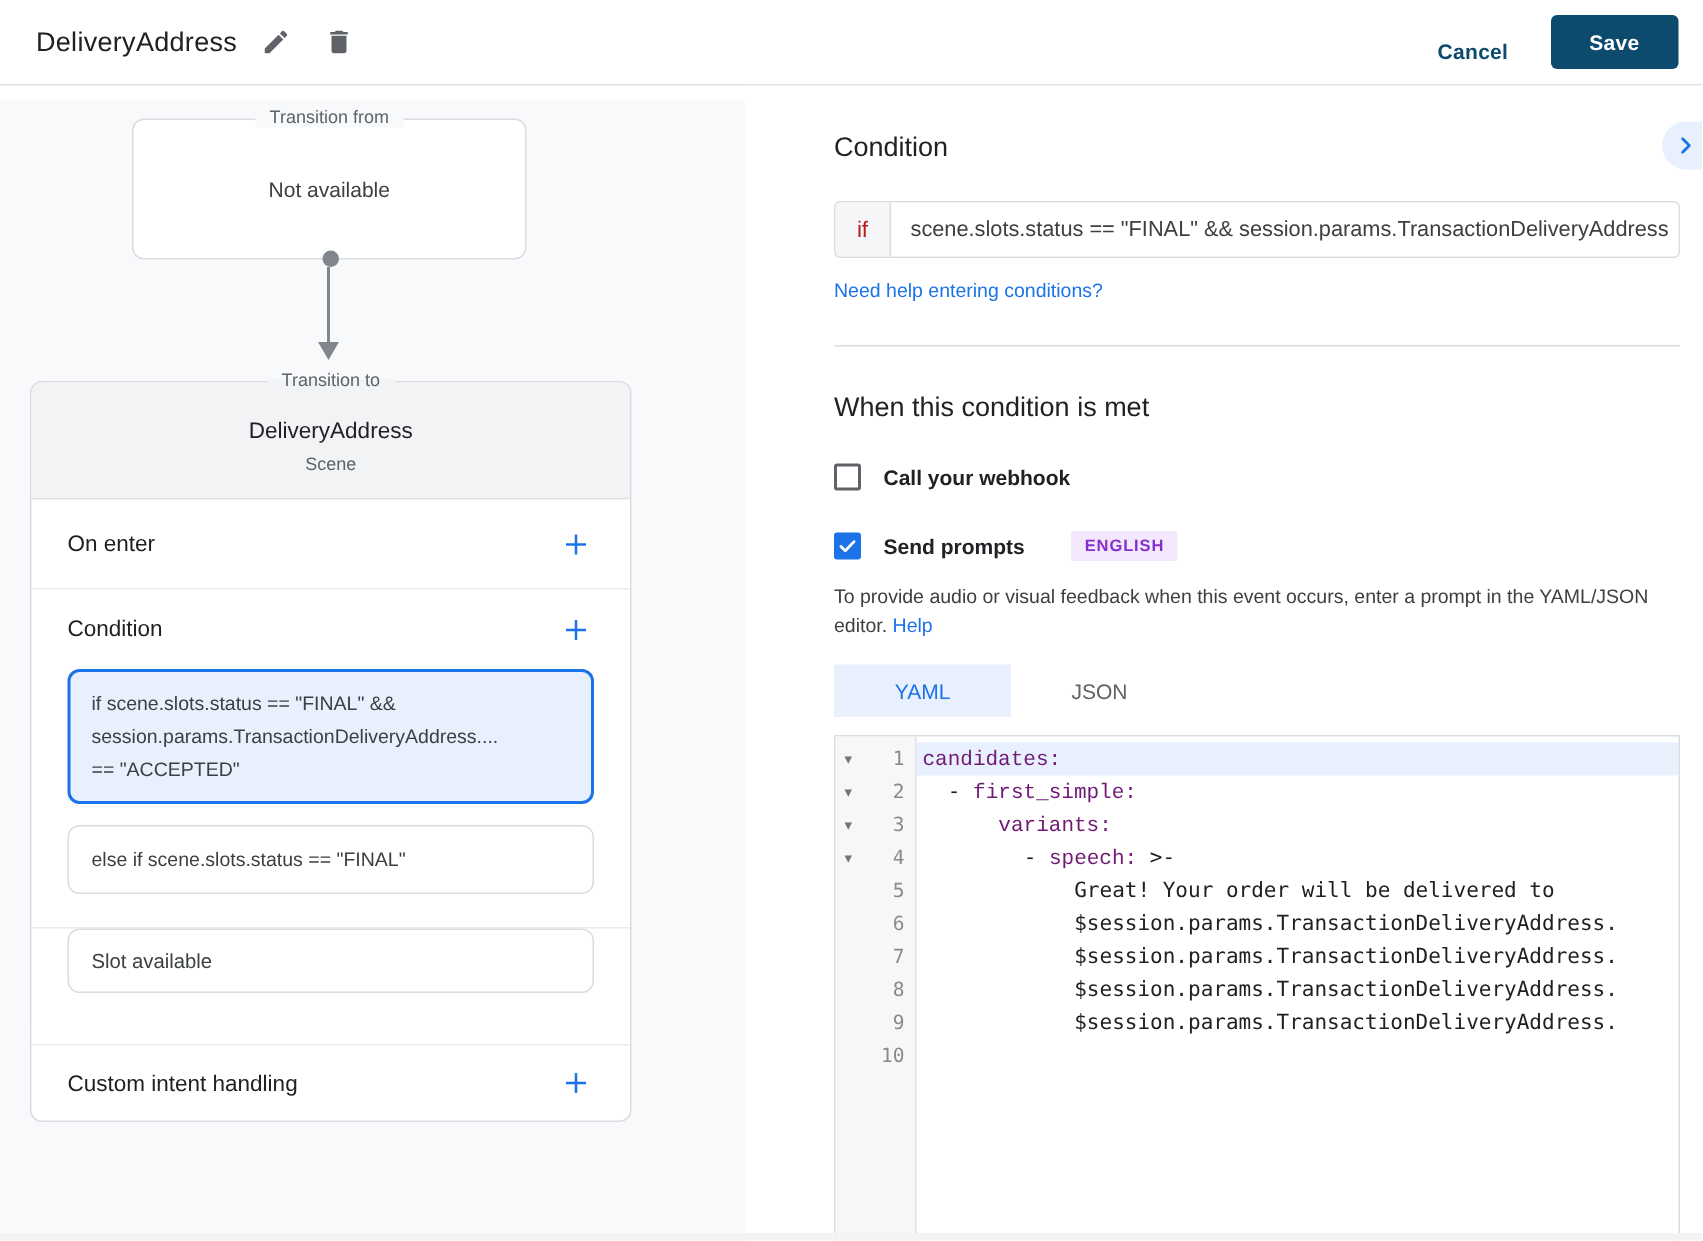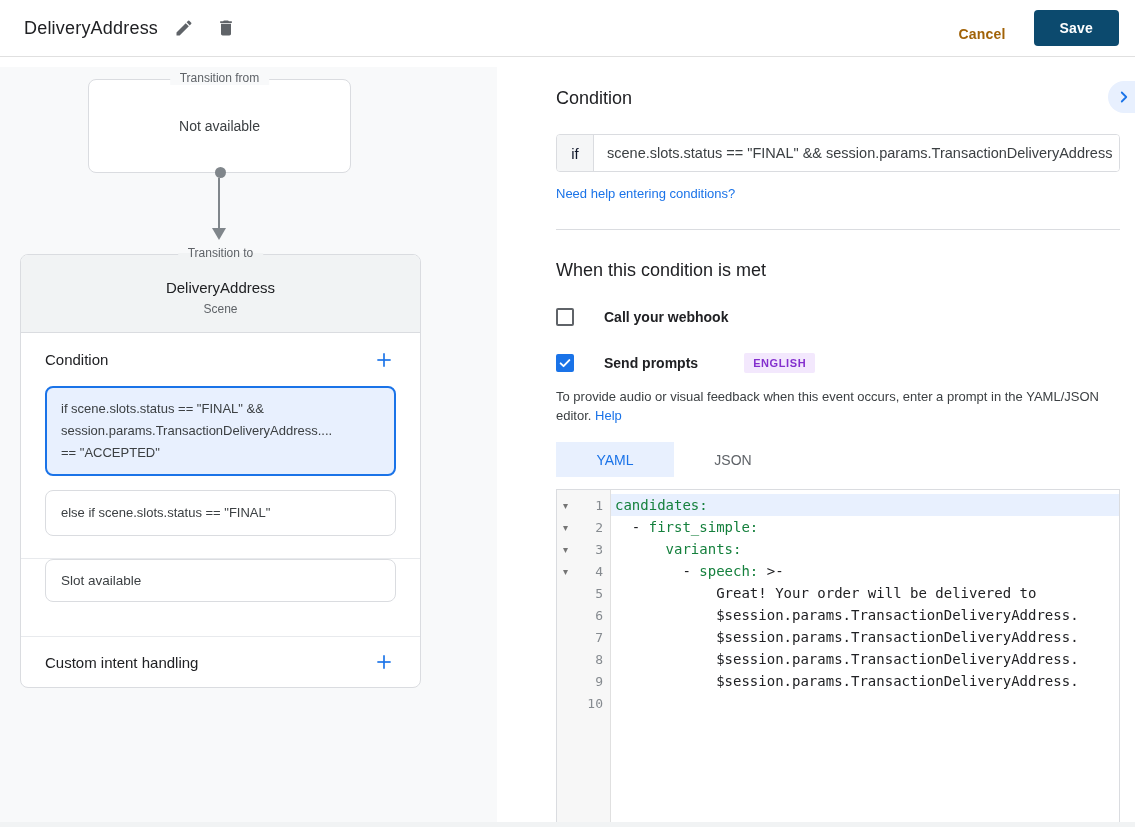--- a/index.html
+++ b/index.html
@@ -8,21 +8,21 @@
   .app { position:relative; width:1135px; height:827px; overflow:hidden; }
 
   
   .topbar { height:57px; background:#fff; border-bottom:1px solid #e0e0e0;
     display:flex; align-items:center; justify-content:space-between; padding:0 16px 0 24px; }
   .title-group { display:flex; align-items:center; gap:10px; }
   .page-title { font-size:18px; font-weight:500; color:#202124; letter-spacing:.2px; }
   .icon-btn { background:none; border:none; cursor:pointer; padding:6px; display:flex; align-items:center; }
   .icon-btn svg { fill:#5f6368; }
   .actions { display:flex; align-items:center; gap:28px; padding-right:0; }
-  .btn-cancel { background:none; border:none; color:#a16207; font-family:inherit;
+  .btn-cancel { background:none; border:none; color:#0c4a6e; font-family:inherit;
     font-size:14px; font-weight:600; cursor:pointer; letter-spacing:.2px;margin-top:12px; }
   .btn-save { background:#0c4a6e; color:#fff; border:none; border-radius:4px; height:36px;
     padding:0 26px; font-family:inherit; font-size:14px; font-weight:600; cursor:pointer; letter-spacing:.2px; }
 
   .body-wrap { display:flex; height:770px; }
 
   
   .left-panel { position:relative; width:497px; flex:none; background:#f8f9fa; height:100%;margin-top:10px; }
   .from-box { position:absolute; left:88px; top:12px; width:263px; height:94px; background:#fff;
     border:1px solid #dadce0; border-radius:8px; }
@@ -63,28 +63,28 @@
   .right-panel { position:relative; flex:1; background:#fff; height:100%; overflow:hidden;
     padding:0 15px 0 59px; }
   .collapse-btn { position:absolute; top:24px; right:0; width:27px; height:32px; border:none;
     background:#e8f0fe; border-radius:16px 0 0 16px; cursor:pointer; display:flex;
     align-items:center; justify-content:flex-end; padding-right:2px; }
   .cond-head { padding-top:31px; padding-bottom:27px; border-bottom:1px solid #dadce0; }
   .h-title { font-size:18px; font-weight:400; color:#202124; }
   .if-row { display:flex; margin-top:25px; height:38px; border:1px solid #dadce0; border-radius:4px;
     overflow:hidden; max-width:564px; }
   .if-cell { width:37px; flex:none; background:#f5f6f7; border-right:1px solid #dadce0;
-    display:flex; align-items:center; justify-content:center; font-size:15px; color:#0f172a; }
+    display:flex; align-items:center; justify-content:center; font-size:15px; color:#b91c1c; }
   .if-input { flex:1; border:none; outline:none; font-family:inherit; font-size:14.5px;
     color:#3c4043; padding:0 2px 0 13px; white-space:nowrap; overflow:hidden; }
   .help-link { display:inline-block; margin-top:14px; font-size:13px; color:#1a73e8;
     text-decoration:none; cursor:pointer; }
 
   .when-sec { padding-top:30px; }
-  .check-row { display:flex; align-items:center; gap:30px; margin-top:27px; }
+  .check-row { display:flex; align-items:center; gap:15px; margin-top:27px; }
   .checkbox { width:18px; height:18px; border:2px solid #5f6368; border-radius:2px; background:#fff;
     cursor:pointer; flex:none; display:flex; align-items:center; justify-content:center; }
   .checkbox svg { visibility:hidden; }
   .checkbox.checked { background:#1a73e8; border-color:#1a73e8; }
   .checkbox.checked svg { visibility:visible; }
   .check-label { font-size:14px; font-weight:700; color:#202124; }
   .lang-badge { margin-left:16px; font-size:11px; font-weight:700; letter-spacing:.6px;
     color:#8430ce; background:#f3e8fd; padding:4px 9px; border-radius:2px; }
   .hint { margin-top:14px; font-size:13px; line-height:19px; color:#3c4043; max-width:566px; }
   .hint a { color:#1a73e8; text-decoration:none; cursor:pointer; }
@@ -99,21 +99,21 @@
   .editor::before { content:""; position:absolute; left:0; top:0; bottom:0; width:53px;
     background:#f7f7f7; border-right:1px solid #e0e0e0; }
   .ed-row { position:relative; display:flex; height:22px; }
   .ed-gutter { width:54px; flex:none; display:flex; align-items:center; justify-content:space-between;
     padding:0 8px 0 6px; }
   .fold { font-size:10px; color:#757575; width:10px; cursor:pointer; }
   .lnum { font-family:"DejaVu Sans Mono", monospace; font-size:13px; color:#868b90; }
   .ed-code { flex:1; white-space:pre; overflow:hidden; font-family:"DejaVu Sans Mono", monospace;
     font-size:14px; line-height:22px; color:#202124; padding-left:4px; }
   .ed-row.hl .ed-code { background:#e8f0fe; }
-  .ed-code .k { color:#15803d; }
+  .ed-code .k { color:#701a75;font-family:Liberation Mono, monospace; }
   .ed-code .p { color:#202124; }
 
   .bottom-strip { position:absolute; left:0; bottom:0; width:100%; height:5px; background:#f1f3f4; z-index:5; }
 </style>
 </head>
 <body>
 
 <div class="app">
 
   <header class="topbar">
@@ -153,20 +153,31 @@
       <div class="arrow-head"></div>
 
       <div class="scene-card">
         <span class="legend legend2">Transition to</span>
 
         <div class="scene-header">
           <div class="scene-name">DeliveryAddress</div>
           <div class="scene-type">Scene</div>
         </div>
 
+        <div class="sec-row row-onenter">
+          <span class="sec-label">On enter</span>
+          <button class="plus-btn">
+            <span style="display:flex;">
+              <svg width="20" height="20" viewBox="0 0 24 24" fill="none" stroke-width="2">
+                  <line x1="12" y1="4" x2="12" y2="20"></line>
+                  <line x1="4" y1="12" x2="20" y2="12"></line>
+                </svg>
+            </span>
+          </button>
+        </div>
 
         <div class="section-cond">
           <div class="sec-row">
             <span class="sec-label">Condition</span>
             <button class="plus-btn">
               <span style="display:flex;">
                 <svg width="20" height="20" viewBox="0 0 24 24" fill="none" stroke-width="2">
                     <line x1="12" y1="4" x2="12" y2="20"></line>
                     <line x1="4" y1="12" x2="20" y2="12"></line>
                   </svg>

